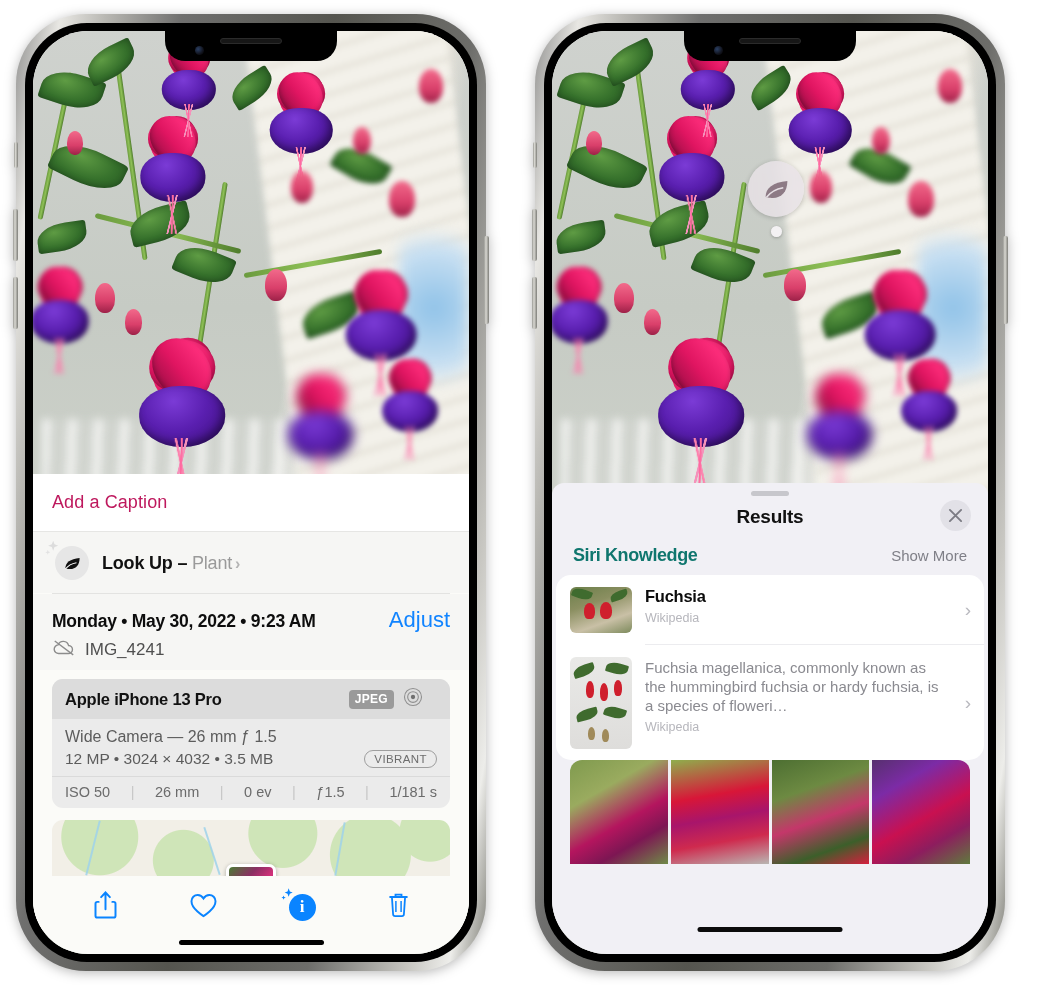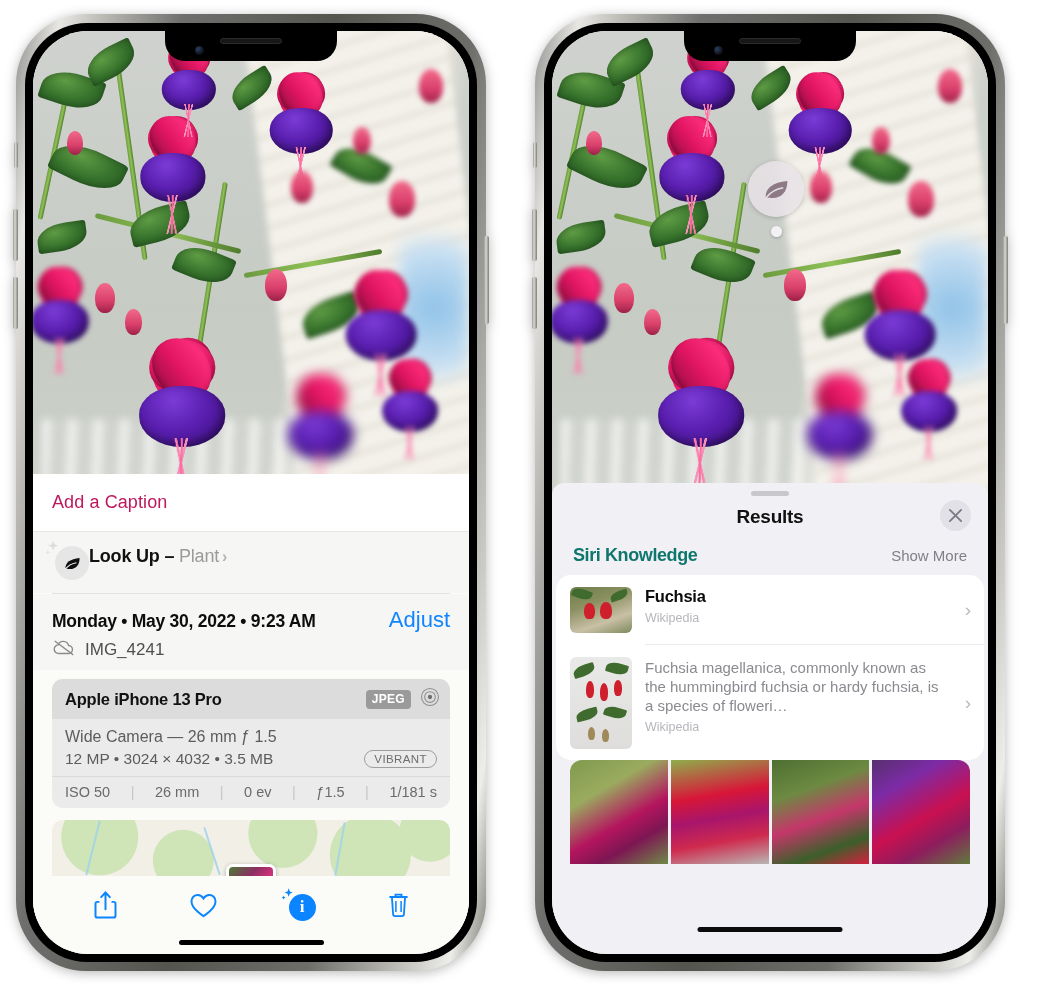--- a/index.html
+++ b/index.html
@@ -132,21 +132,21 @@
     display: flex; flex-direction: column;
   }
   .caption-field {
     height: 57px; display: flex; align-items: center;
     padding: 0 19px; background: #fff;
     font-size: 18px; color: #be185d; letter-spacing: .1px;
   }
   .hairline { height: 1px; background: #e6e6e4; }
 
   .lookup-row {
-    display: flex; align-items: flex-start; 
+    display: flex; align-items: center; gap: 13px;
     padding: 14px 26px 13px 22px; background: #f6f6f4;
     position: relative;
   }
   .lookup-badge {
     position: relative; width: 34px; height: 34px; border-radius: 50%;
     background: #e6e6e6; display: flex; align-items: center; justify-content: center;
     flex: 0 0 auto;
   }
   .sparkle {
     position: absolute; left: -11px; top: -7px; width: 20px; height: 20px;
@@ -164,21 +164,21 @@
   .adjust { font-size: 22px; color: #1184ff; }
   .meta-file { display: flex; align-items: center; gap: 9px; margin-top: 6px; }
   .meta-file .name { font-size: 17px; color: #4f4f4f; }
 
   .exif {
     margin: 9px 19px 0; border-radius: 11px; overflow: hidden;
     background: #ebebeb; font-size: 15.5px; color: #5c5c5c;
   }
   .exif-head {
     display: flex; align-items: center; justify-content: space-between;
-    background: #dcdcdc; padding: 8px 10px 8px 13px;
+    background: #dcdcdc; padding: 8px 27px 8px 13px;
   }
   .exif-head .dev { font-size: 16.5px; font-weight: 700; color: #111; letter-spacing: -.2px; }
   .exif-head .right { display: flex; align-items: center; gap: 9px; }
   .tag-jpeg {
     background: #9a9a9a; color: #fff; font-size: 12px; font-weight: 700;
     padding: 2.5px 6px; border-radius: 4px; letter-spacing: .3px;
   }
   .exif-body { padding: 9px 13px 8px; }
   .exif-line1 { font-size: 16px; color: #5c5c5c; }
   .exif-line2 { display: flex; align-items: center; justify-content: space-between; margin-top: 4px; }

